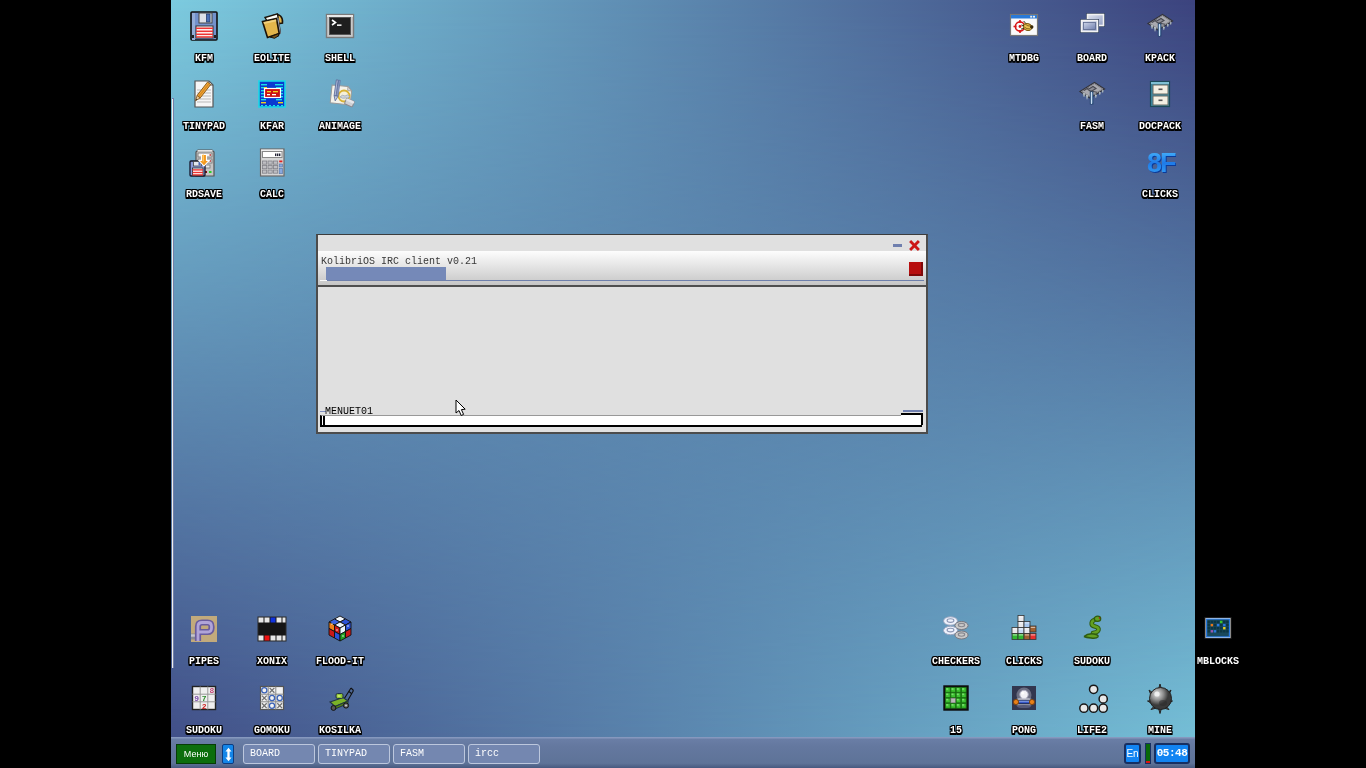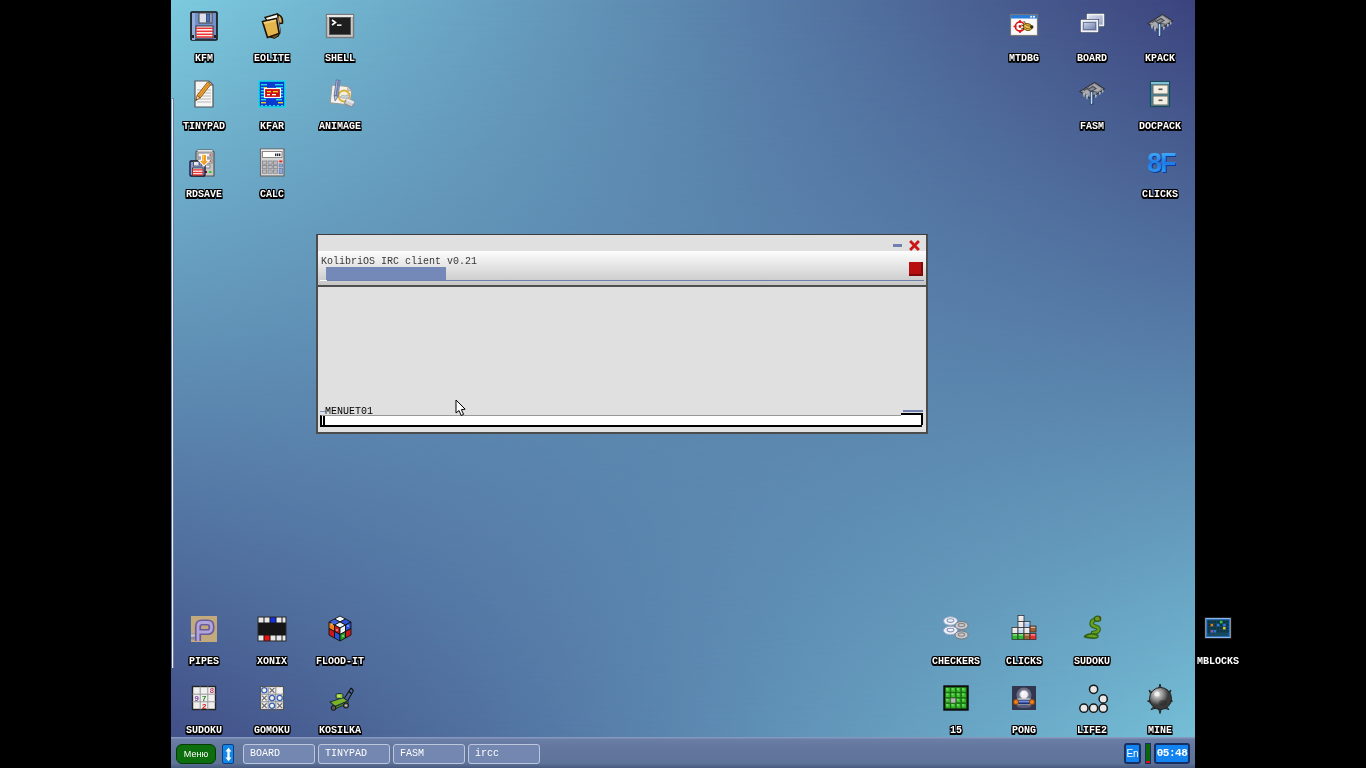--- a/index.html
+++ b/index.html
@@ -28,21 +28,21 @@
 #redsq{position:absolute;right:3px;top:27px;width:14px;height:14px;background:#b70f0f;border-right:2px solid #7e0909;border-bottom:2px solid #7e0909;}
 #menuet{position:absolute;left:7px;top:171px;font:10px "Liberation Mono",monospace;color:#000;}
 #inbox{position:absolute;left:2px;top:180px;width:602px;height:12px;background:#fff;
   border-top:1px solid #999;border-left:2px solid #000;border-bottom:2px solid #000;}
 #inbox2{position:absolute;right:3px;top:178px;width:22px;height:12px;background:#fff;border-top:2px solid #000;border-right:2px solid #000;}
 #bluedash{position:absolute;right:3px;top:175px;width:20px;height:2px;background:#7080b0;}
 #graydash{position:absolute;left:2px;top:176px;width:6px;height:1px;background:#8090c0;}
 
 #taskbar{position:absolute;left:171px;top:737px;width:1024px;height:31px;
   background:linear-gradient(to bottom,#8698be 0,#8698be 1px,#6a7ea6 2px,#64789f 30%,#5e7398 85%,#47597f 100%);z-index:6}
-#menu{left:5px;top:7px;width:40px;height:20px;background:#0c6e0c;border:1px solid #063c06;border-radius:6px;
+#menu{left:5px;top:7px;width:40px;height:20px;background:#0c6e0c;border:1px solid #063c06;border-radius:0;
   color:#fff;font:9px "Liberation Sans",sans-serif;text-align:center;line-height:19px;position:absolute}
 #updn{left:51px;top:7px;width:12px;height:20px;background:#1486e8;border:1px solid #0c3c80;border-radius:2px;position:absolute;text-align:center}
 .task{background:#7487b0;border:1px solid #bcc7dd;border-radius:3px;padding:3px 0 0 6px;width:72px;position:absolute;top:7px;height:20px;font:10px "Liberation Mono",monospace;color:#fff}
 #en{position:absolute;left:953px;top:6px;width:17px;height:21px;background:#1284f2;border:2px solid #172f62;border-radius:3px;
   color:#fff;font:10px "Liberation Sans",sans-serif;text-align:center;line-height:17px}
 #cpubar{position:absolute;left:974px;top:6px;width:6px;height:21px;background:#086808;border:1px solid #172f62;}
 #cpubar::after{content:"";position:absolute;left:0;bottom:0;width:100%;height:2px;background:#e01010}
 #clock{position:absolute;left:983px;top:6px;width:36px;height:21px;background:#1284f2;border:2px solid #172f62;border-radius:3px;
   color:#fff;font:bold 11px "Liberation Mono",monospace;text-align:center;line-height:17px;letter-spacing:-0.5px}
 

